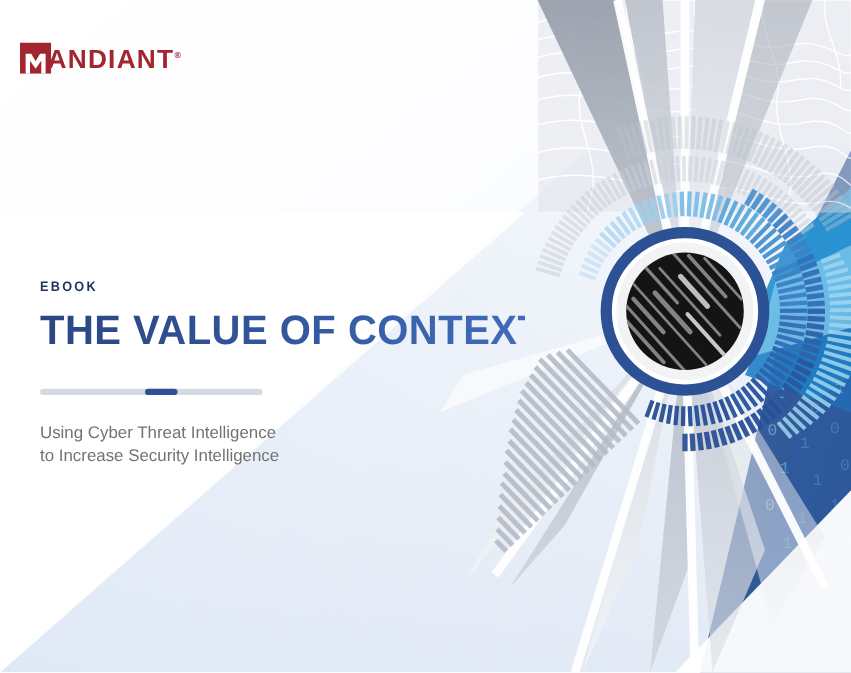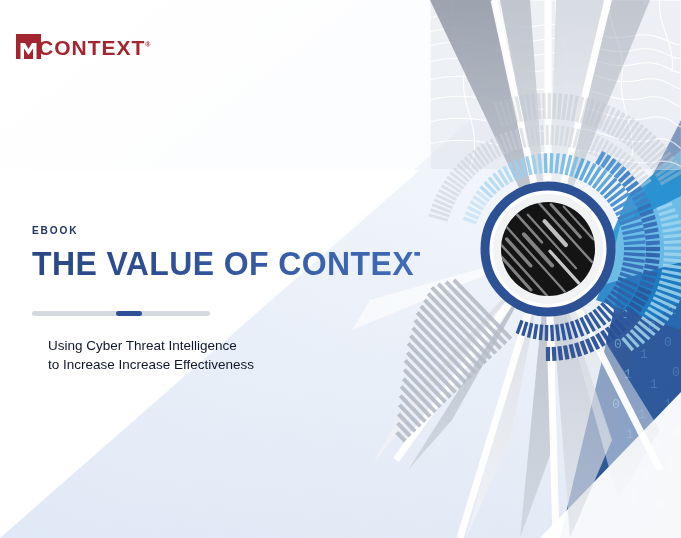--- a/index.html
+++ b/index.html
@@ -101,22 +101,22 @@
     width: 15%;
     height: 5px;
     border-radius: 2.5px;
     background: #2f5095;
   }
   .subtitle {
     font-family: "Liberation Sans", sans-serif;
     font-size: 13.5px;
     font-weight: normal;
     line-height: 1.42;
-    color: #0f172a;
-    margin: 16px;
+    color: #737373;
+    margin: 0;
   }
   .subtitle span { display: block; }
 </style>
 </head>
 <body>
 
 <div id="cover">
 
   <svg class="layer" viewBox="0 0 681 538" preserveAspectRatio="none">
     <defs>
@@ -546,29 +546,29 @@
     </g>
   </svg>
 
   <div class="logo">
     <svg class="logo-mark" viewBox="0 0 25 25">
       <rect x="0" y="0" width="25" height="25" fill="#a32530"></rect>
       <polygon points="4.5,25 4.5,9 9,9 12.5,15 16,9 20.5,9 20.5,25 17,25 17,14.5 12.5,21 8,14.5 8,25" fill="#ffffff"></polygon>
       <polygon points="0,25 25,25 25,20 12.5,25" fill="#ffffff" opacity="0"></polygon>
     </svg>
     <div class="logo-word">
-      <span>CONTEXT</span><span class="logo-tm">®</span>
+      <span>ANDIANT</span><span class="logo-tm">®</span>
     </div>
   </div>
 
   <div class="textblock">
     <div class="eyebrow">EBOOK</div>
     <h1 class="headline">THE VALUE OF CONTEXT</h1>
     <div class="divider">
       <div class="divider-accent"></div>
     </div>
     <p class="subtitle">
       <span>Using Cyber Threat Intelligence</span>
-      <span>to Increase Increase Effectiveness</span>
+      <span>to Increase Security Intelligence</span>
     </p>
   </div>
 
 </div>
 
 </body></html>

